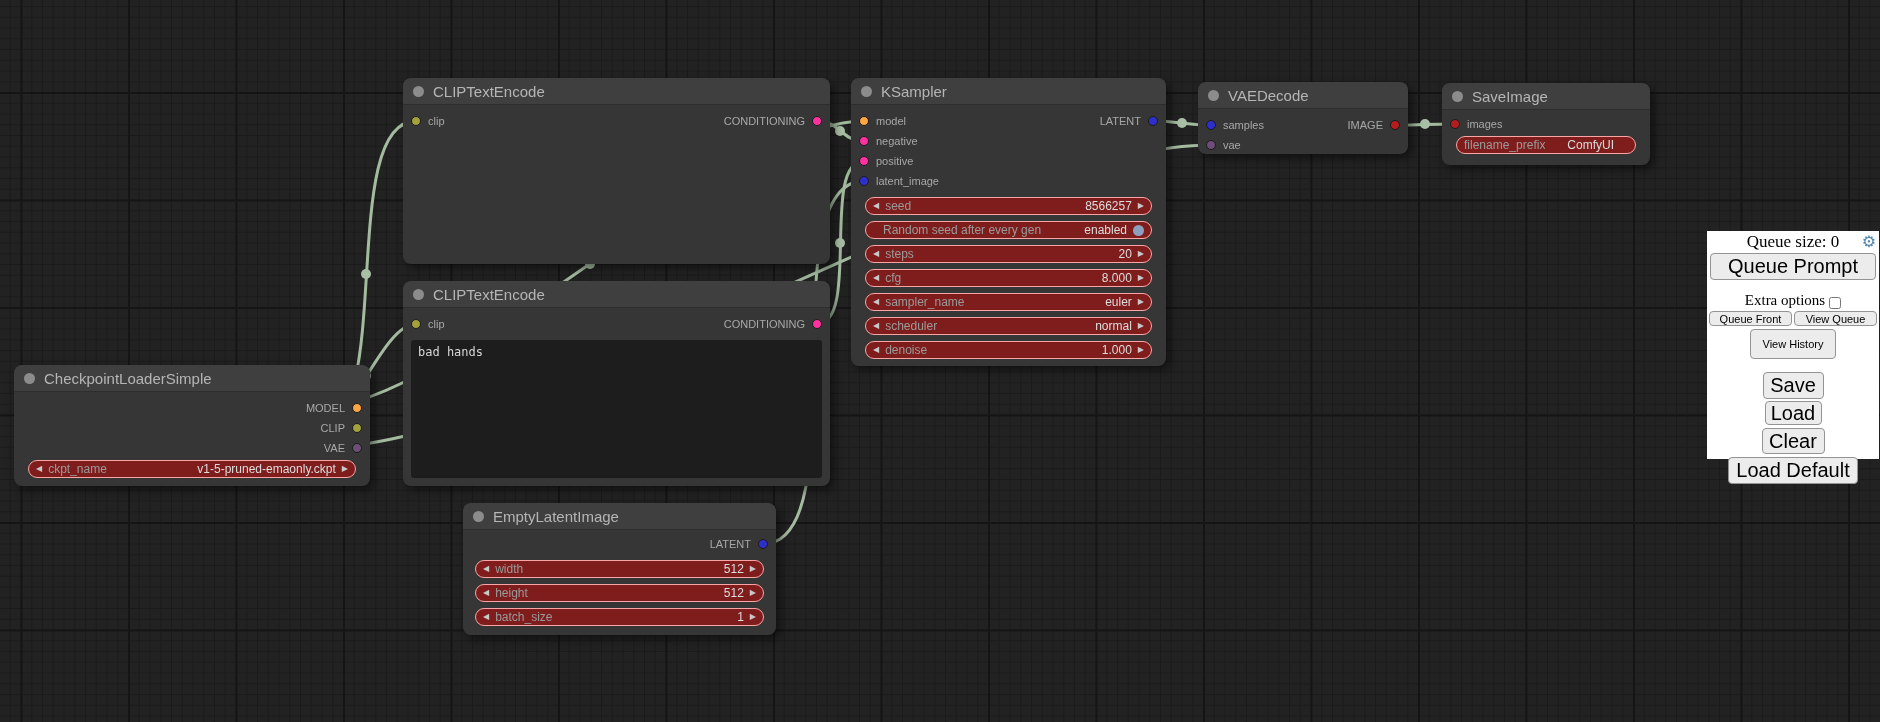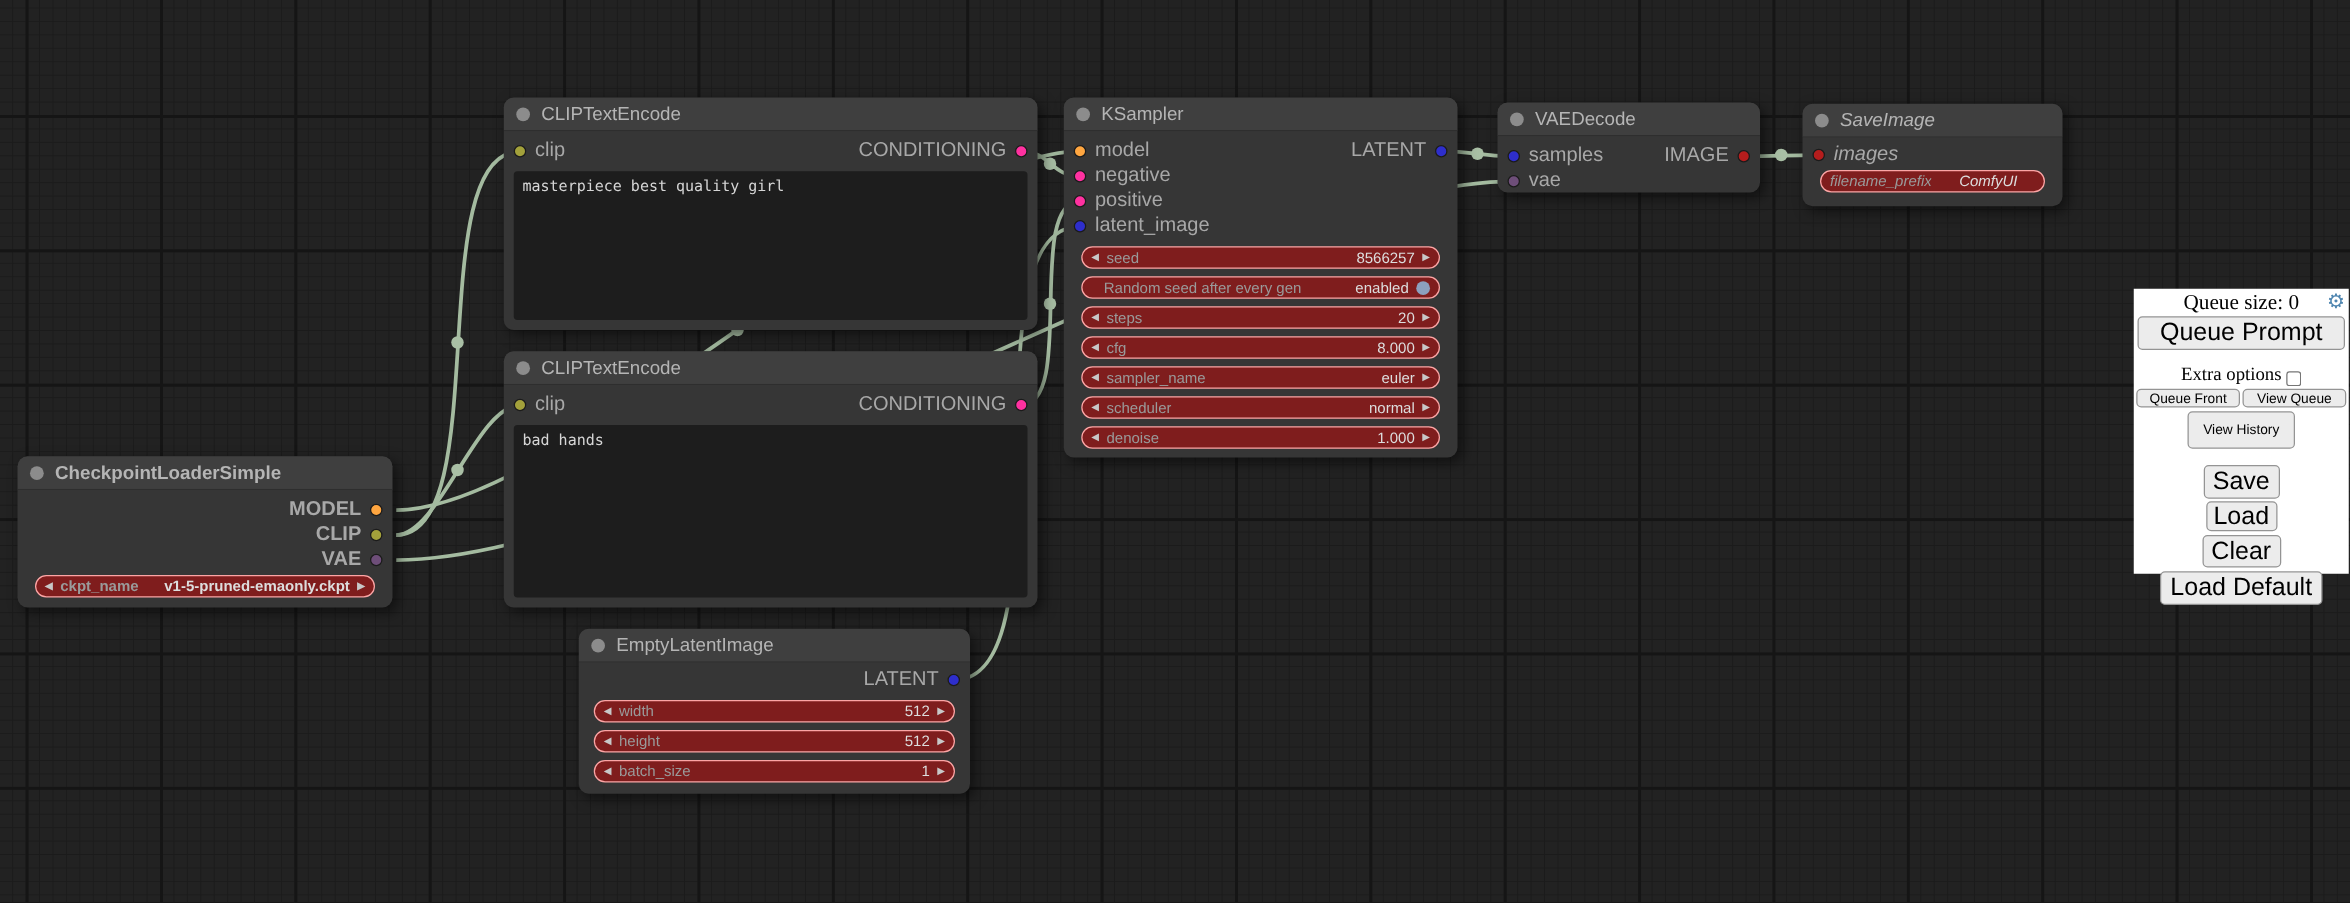--- a/index.html
+++ b/index.html
@@ -20,21 +20,21 @@
   .link-dot{fill:#A9BFA5;stroke:none;}
 
   .node{position:absolute;z-index:2;background:#363636;border-radius:8px;
         box-shadow:4px 4px 10px rgba(0,0,0,.5);overflow:hidden;}
   .ntitle{height:27px;background:#3F3F3F;border-bottom:1px solid #2e2e2e;
           display:flex;align-items:center;gap:9px;padding:0 10px;
           color:#B5B5B5;font-size:15px;border-radius:8px 8px 0 0;box-sizing:border-box;}
   .tdot{width:11px;height:11px;border-radius:50%;background:#8C8C8C;flex:0 0 auto;}
   .nbody{padding-top:6px;}
   .srow{display:flex;align-items:center;height:20px;padding:0 8px;gap:7px;
-        color:#A8A8A8;font-size:16px;}
+        color:#A8A8A8;font-size:11px;}
   .srow.out{justify-content:flex-end;}
   .srow.both{justify-content:space-between;}
   .sgrp{display:flex;align-items:center;gap:7px;}
   .sdot{width:10px;height:10px;border-radius:50%;border:1px solid #1b1b1b;
         box-sizing:border-box;flex:0 0 auto;}
   .c-model{background:#FFA640;}
   .c-clip{background:#A3A13B;}
   .c-vae{background:#6E4E79;}
   .c-cond{background:#FF31A0;}
   .c-latent{background:#2E2ECC;}
@@ -93,21 +93,21 @@
     <circle class="link-dot" cx="366" cy="274" r="5"></circle>
     <circle class="link-dot" cx="366" cy="376" r="5"></circle>
     <circle class="link-dot" cx="764" cy="296" r="5"></circle>
     <circle class="link-dot" cx="840" cy="131" r="5"></circle>
     <circle class="link-dot" cx="840" cy="243" r="5"></circle>
     <circle class="link-dot" cx="813" cy="362" r="5"></circle>
     <circle class="link-dot" cx="1182" cy="123" r="5"></circle>
     <circle class="link-dot" cx="1425" cy="124" r="5"></circle>
   </svg>
 
-  <div class="node" style="left:14px;top:365px;width:300px;height:121px;font-weight:bold;">
+  <div class="node" style="left:14px;top:365px;width:356px;height:121px;">
     <div class="ntitle">
       <span class="tdot"></span>
       <span>CheckpointLoaderSimple</span>
     </div>
     <div class="nbody">
       <div class="srow out">
         <span>MODEL</span>
         <span class="sdot c-model"></span>
       </div>
       <div class="srow out">
@@ -136,21 +136,20 @@
       <div class="srow both">
         <div class="sgrp">
           <span class="sdot c-clip"></span>
           <span>clip</span>
         </div>
         <div class="sgrp">
           <span>CONDITIONING</span>
           <span class="sdot c-cond"></span>
         </div>
       </div>
-      <div class="prompt" style="height:119px;">masterpiece best quality girl</div>
     </div>
   </div>
 
   <div class="node" style="left:403px;top:281px;width:427px;height:205px;">
     <div class="ntitle">
       <span class="tdot"></span>
       <span>CLIPTextEncode</span>
     </div>
     <div class="nbody">
       <div class="srow both">
@@ -255,21 +254,21 @@
           <span class="sdot c-image"></span>
         </div>
       </div>
       <div class="srow">
         <span class="sdot c-vae"></span>
         <span>vae</span>
       </div>
     </div>
   </div>
 
-  <div class="node" style="left:1442px;top:83px;width:208px;height:82px;font-style:italic;">
+  <div class="node" style="left:1442px;top:83px;width:208px;height:82px;">
     <div class="ntitle">
       <span class="tdot"></span>
       <span>SaveImage</span>
     </div>
     <div class="nbody" style="padding-top:4px;">
       <div class="srow">
         <span class="sdot c-image"></span>
         <span>images</span>
       </div>
       <div class="widget mt2">

